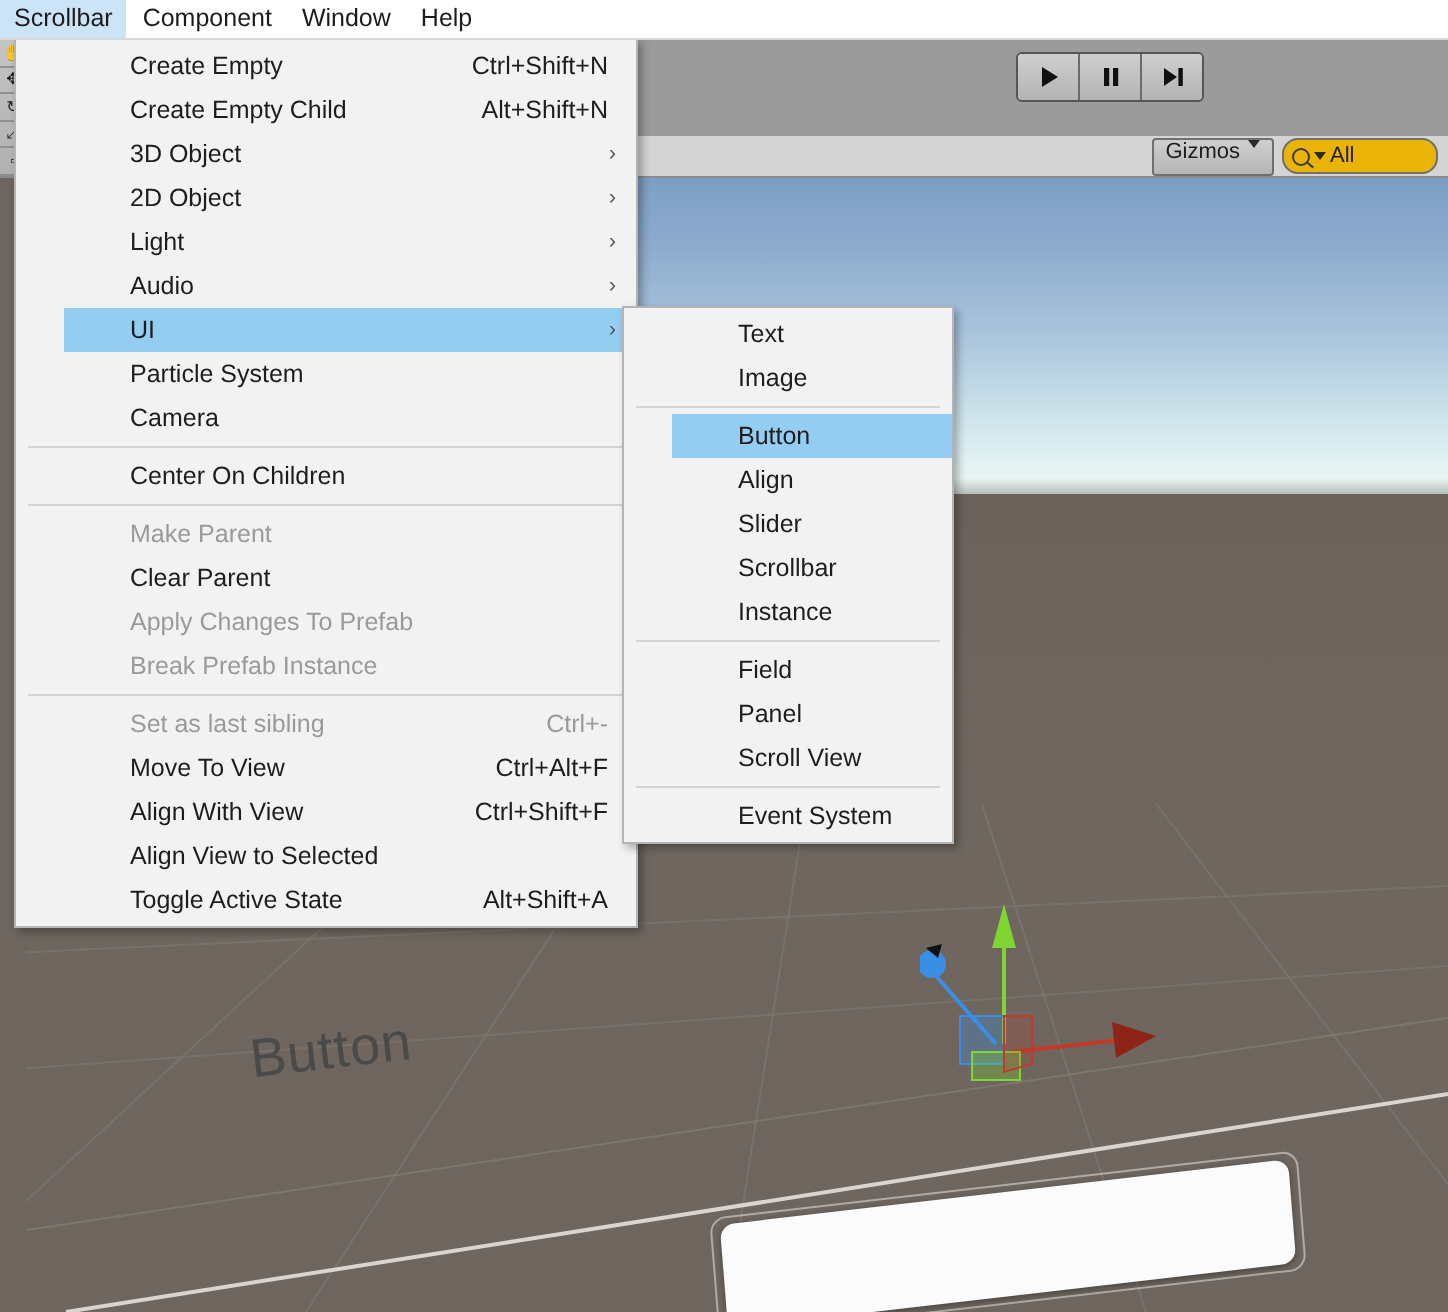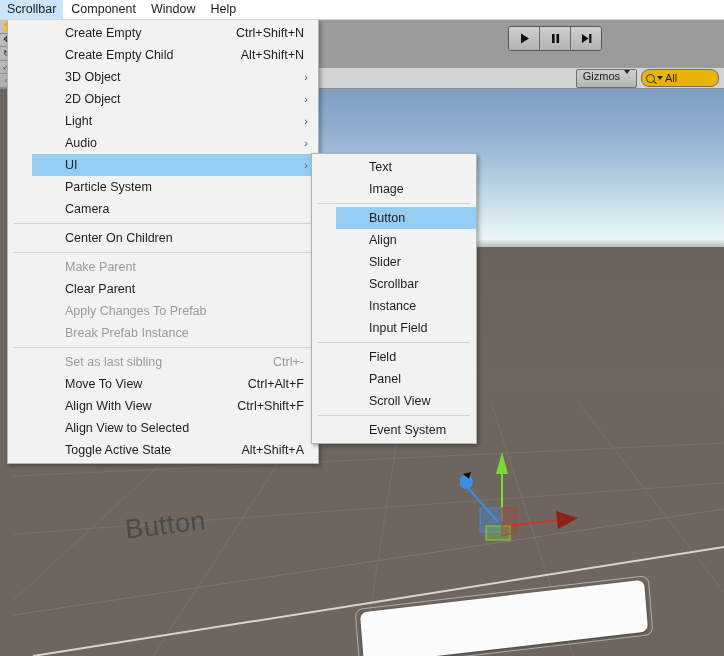--- a/index.html
+++ b/index.html
@@ -343,23 +343,20 @@
     </div>
     <div class="mi">
       <span>Slider</span>
     </div>
     <div class="mi">
       <span>Scrollbar</span>
     </div>
     <div class="mi">
       <span>Instance</span>
     </div>
-    <div class="mi">
-      <span>Input Field</span>
-    </div>
     <div class="sep"></div>
     <div class="mi">
       <span>Field</span>
     </div>
     <div class="mi">
       <span>Panel</span>
     </div>
     <div class="mi">
       <span>Scroll View</span>
     </div>

